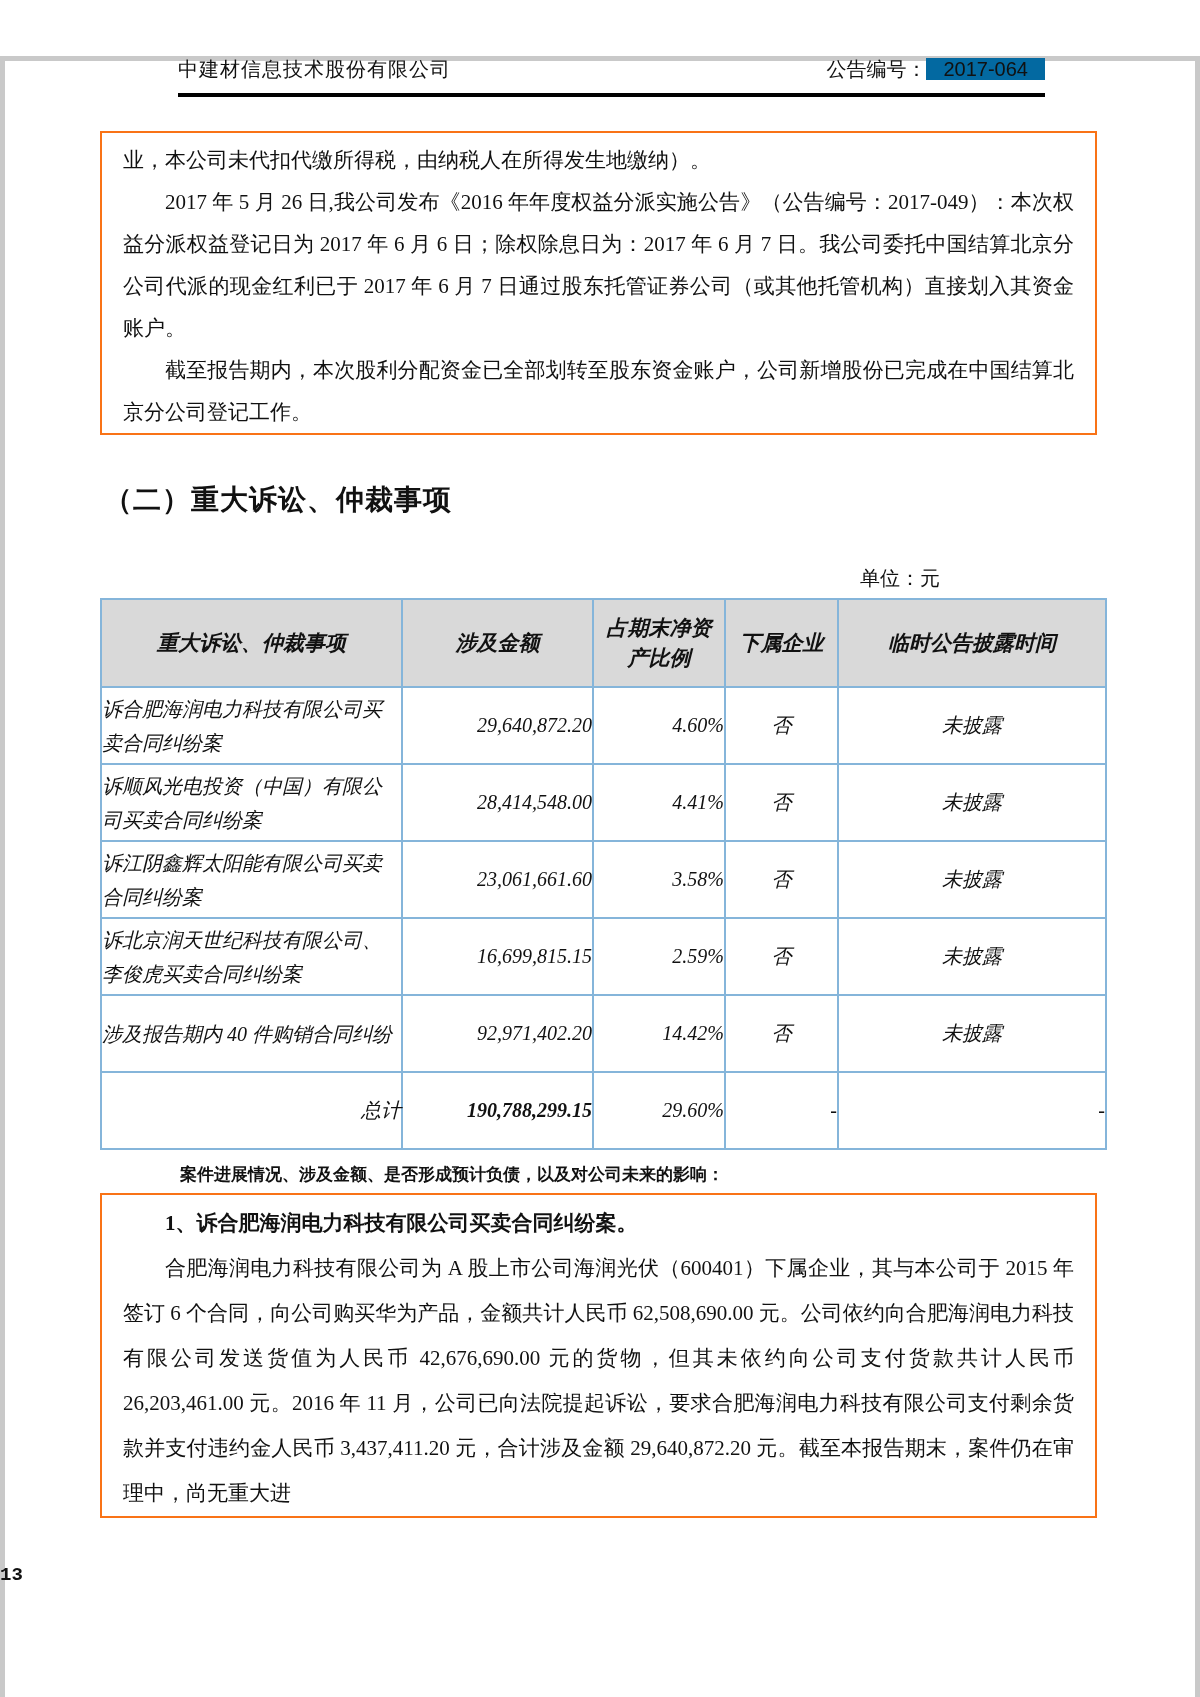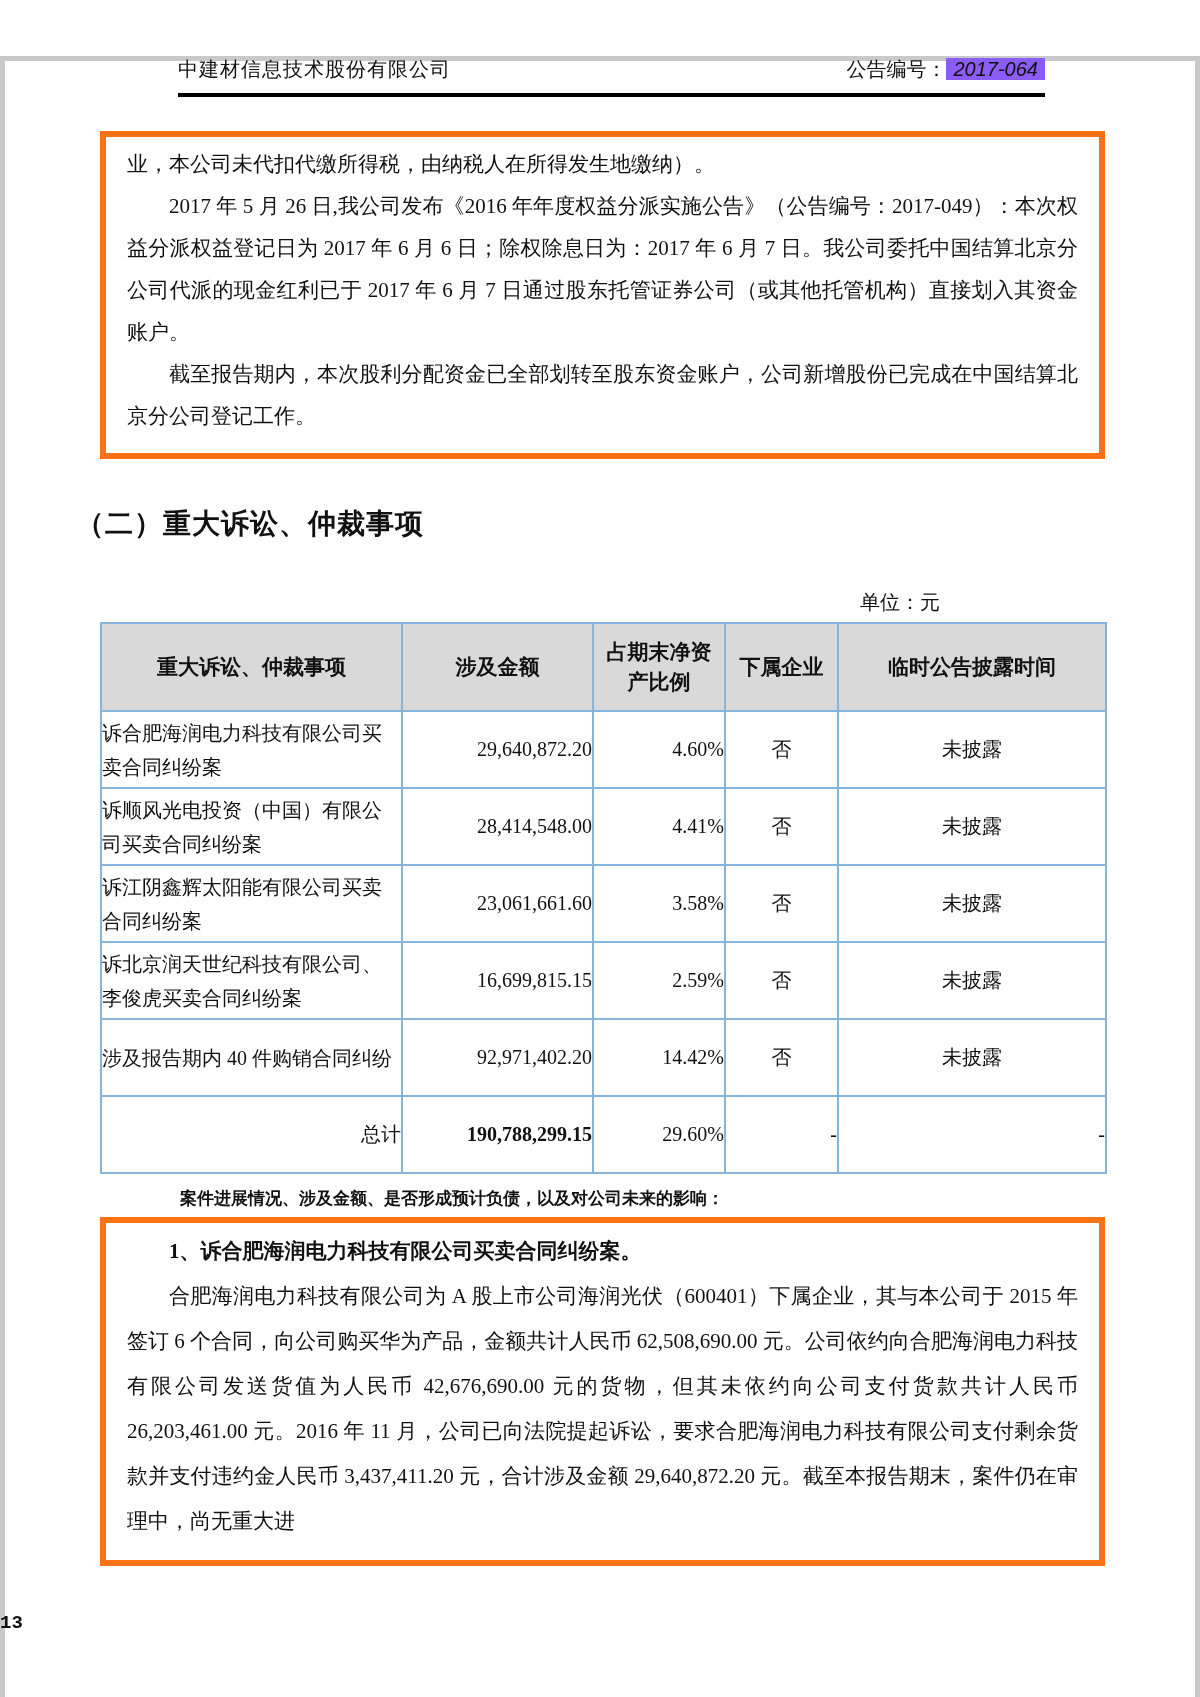--- a/index.html
+++ b/index.html
@@ -25,62 +25,62 @@
     display:flex;
     justify-content:space-between;
     align-items:flex-end;
     padding-bottom:10px;
     border-bottom:4px solid #000000;
     font-size:20px;
     gap:35px;
   }
   .doc-header .company{letter-spacing:1px;}
   .doc-header .ann-no{
-    background:#8b5cf6;
-    padding:0 7px;
-    font-style:italic;
+    background:#0369a1;
+    padding:0 17px;
   }
 
   
   .blue-box{
     margin-left:100px;
     width:951px;            
-    border:6px solid #f97316;
-    padding:6px 21px 16px 21px;
+    border:2px solid #f97316;
+    padding:6px 21px 0 21px;
     font-size:21px;
     line-height:42px;
     text-align:justify;
   }
   .blue-box p{margin:0;}
   .blue-box p.indent{text-indent:2em;}
   #box1{margin-top:34px;}
 
   
   .section-heading{
-    margin:46px 0 0 76px;
+    margin:46px 0 0 104px;
     font-size:28px;
     font-weight:bold;
     letter-spacing:1px;
   }
 
   
   .unit-line{
     margin:46px 0 6px 100px;
     width:840px;            
     text-align:right;
     font-size:20px;
   }
 
   
   table.lawsuit{
     margin-left:100px;
     width:1005px;
     border-collapse:collapse;
     table-layout:fixed;
     font-size:20px;
+    font-style:italic;
   }
   table.lawsuit col.c1{width:301px;}
   table.lawsuit col.c2{width:191px;}
   table.lawsuit col.c3{width:132px;}
   table.lawsuit col.c4{width:113px;}
   table.lawsuit col.c5{width:268px;}
   table.lawsuit th, table.lawsuit td{
     border:2px solid #85b5da;
     padding:0;
   }

